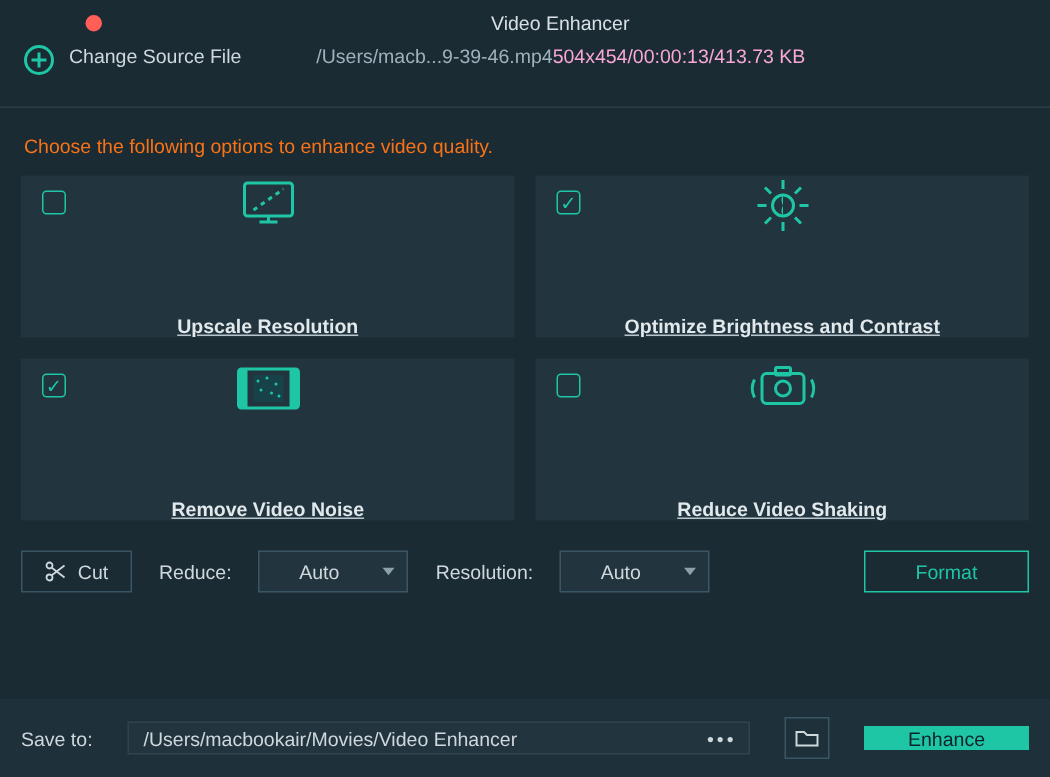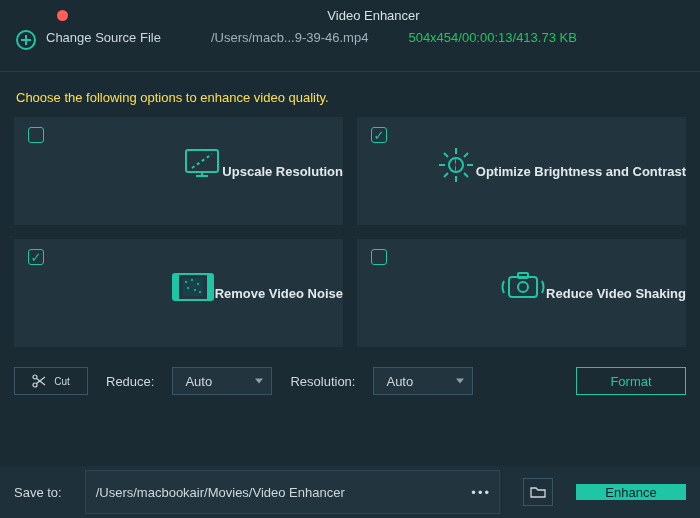--- a/index.html
+++ b/index.html
@@ -41,40 +41,41 @@
     position: relative;
     margin-right: 10px;
   }
   .plus-icon::before, .plus-icon::after {
     content: ""; position: absolute; background: #1fc6a6;
   }
   .plus-icon::before { left: 3px; right: 3px; top: 7px; height: 2px; }
   .plus-icon::after  { top: 3px; bottom: 3px; left: 7px; width: 2px; }
   .change-src { color: #cfd8dc; cursor: pointer; }
   .src-path { margin-left: 50px; color: #9fb1ba; }
-  .src-meta { margin-left: 40px; color: #22c55e; }
+  .src-meta { color: #f9a8d4; }
   .instruction {
     padding: 18px 16px 12px 16px;
-    color: #fde047;
+    color: #f97316;
   }
   .cards {
     display: grid;
     grid-template-columns: 1fr 1fr;
     gap: 14px;
     padding: 0 14px;
   }
   .card {
     background: #22343e;
     height: 108px;
     position: relative;
     display: flex;
-    flex-direction: row;
+    flex-direction: column;
     align-items: center;
-    justify-content: flex-end;
-    cursor: pointer;
+    justify-content: space-between;
+    cursor: pointer;
+    text-decoration: underline;
   }
   .card-check {
     position: absolute;
     top: 10px; left: 14px;
     width: 16px; height: 16px;
     border: 1.5px solid #1fc6a6;
     border-radius: 3px;
     display: flex; align-items: center; justify-content: center;
   }
   .card-check.checked::after {
@@ -100,29 +101,29 @@
     padding: 20px 14px 0 14px;
   }
   .cut-btn {
     border: 1px solid #3a5563;
     background: transparent;
     color: #cfd8dc;
     height: 28px; width: 74px;
     display: flex; align-items: center; justify-content: center;
     gap: 8px;
     cursor: pointer;
-    font-size: 10px;
+    font-size: 13px;
   }
   .label { color: #cfd8dc; }
   .select {
     border: 1px solid #3a5563;
     background: #22343e;
     color: #cfd8dc;
     height: 28px;
-    padding: 0 28px 0 12px;
+    padding: 0 28px 0 26px;
     position: relative;
     min-width: 100px;
     display: flex; align-items: center;
     cursor: pointer;
   }
   .select .caret {
     position: absolute; right: 8px; top: 50%; transform: translateY(-50%);
     width: 0; height: 0;
     border-left: 4px solid transparent;
     border-right: 4px solid transparent;
@@ -144,21 +145,21 @@
     background: #1e3039;
     display: flex;
     align-items: center;
     padding: 0 14px;
     gap: 23px;
   }
   .save-input {
     flex: 1;
     background: #22343e;
     border: 1px solid #2f4450;
-    height: 44px;
+    height: 22px;
     color: #cfd8dc;
     padding: 0 10px;
     display: flex; align-items: center;
     position: relative;
   }
   .save-input .more {
     position: absolute; right: 8px; top: 0; bottom: 0;
     display: flex; align-items: center;
     color: #cfd8dc; letter-spacing: 2px;
     cursor: pointer;

